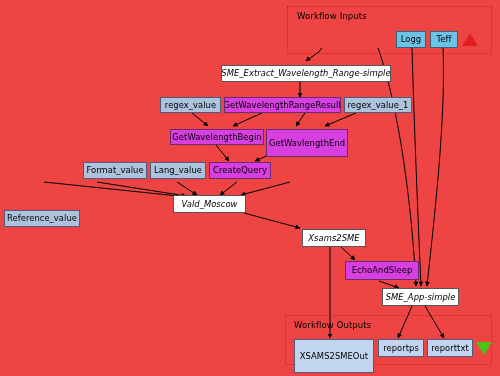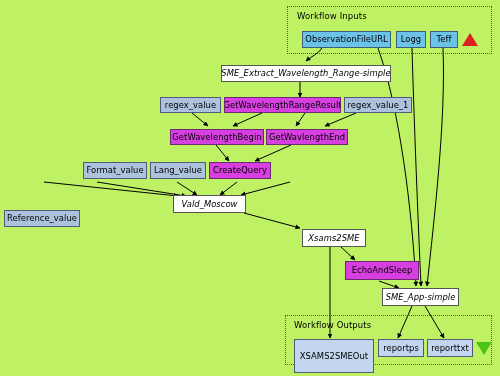--- a/index.html
+++ b/index.html
@@ -8,21 +8,21 @@
     padding: 0;
     background: #ffffff;
   }
   body {
     font-family: "DejaVu Sans", "Liberation Sans", sans-serif;
   }
   #canvas {
     position: relative;
     width: 500px;
     height: 376px;
-    background: #bef264;
+    background: #ef4444;
     overflow: hidden;
   }
   #edges {
     position: absolute;
     left: 0;
     top: 0;
     width: 500px;
     height: 376px;
     pointer-events: none;
   }
@@ -148,33 +148,32 @@
       <path d="M 425 306 L 444 338"></path>
     </g>
   </svg>
 
   <div class="group-box" style="left:287px; top:6px; width:205px; height:48px;"></div>
   <div class="group-label" style="left:297px; top:11px;">Workflow Inputs</div>
 
   <div class="group-box" style="left:285px; top:315px; width:207px; height:50px;"></div>
   <div class="group-label" style="left:294px; top:320px;">Workflow Outputs</div>
 
-  <div class="node io" style="left:302px; top:31px; width:89px; height:17px;">ObservationFileURL</div>
   <div class="node io" style="left:396px; top:31px; width:30px; height:17px;">Logg</div>
   <div class="node io" style="left:430px; top:31px; width:28px; height:17px;">Teff</div>
   <div class="tri tri-up" style="left:462px; top:33px;"></div>
 
   <div class="node process" style="left:221px; top:65px; width:170px; height:17px;">SME_Extract_Wavelength_Range-simple</div>
 
   <div class="node value" style="left:160px; top:97px; width:61px; height:16px;">regex_value</div>
   <div class="node beanshell" style="left:224px; top:97px; width:117px; height:16px;">GetWavelengthRangeResult</div>
   <div class="node value" style="left:344px; top:97px; width:68px; height:16px;">regex_value_1</div>
 
   <div class="node beanshell" style="left:170px; top:129px; width:94px; height:16px;">GetWavelengthBegin</div>
-  <div class="node beanshell" style="left:266px; top:129px; width:82px; height:16px;">GetWavlengthEnd</div>
+  <div class="node beanshell" style="left:266px; top:129px; width:82px; height:28px;">GetWavlengthEnd</div>
 
   <div class="node value" style="left:4px; top:162px; width:76px; height:17px;margin-top:48px;">Reference_value</div>
   <div class="node value" style="left:83px; top:162px; width:64px; height:17px;">Format_value</div>
   <div class="node value" style="left:150px; top:162px; width:56px; height:17px;">Lang_value</div>
   <div class="node beanshell" style="left:209px; top:162px; width:62px; height:17px;">CreateQuery</div>
 
   <div class="node process" style="left:173px; top:195px; width:73px; height:18px;">Vald_Moscow</div>
 
   <div class="node process" style="left:302px; top:229px; width:64px; height:18px;">Xsams2SME</div>
 

